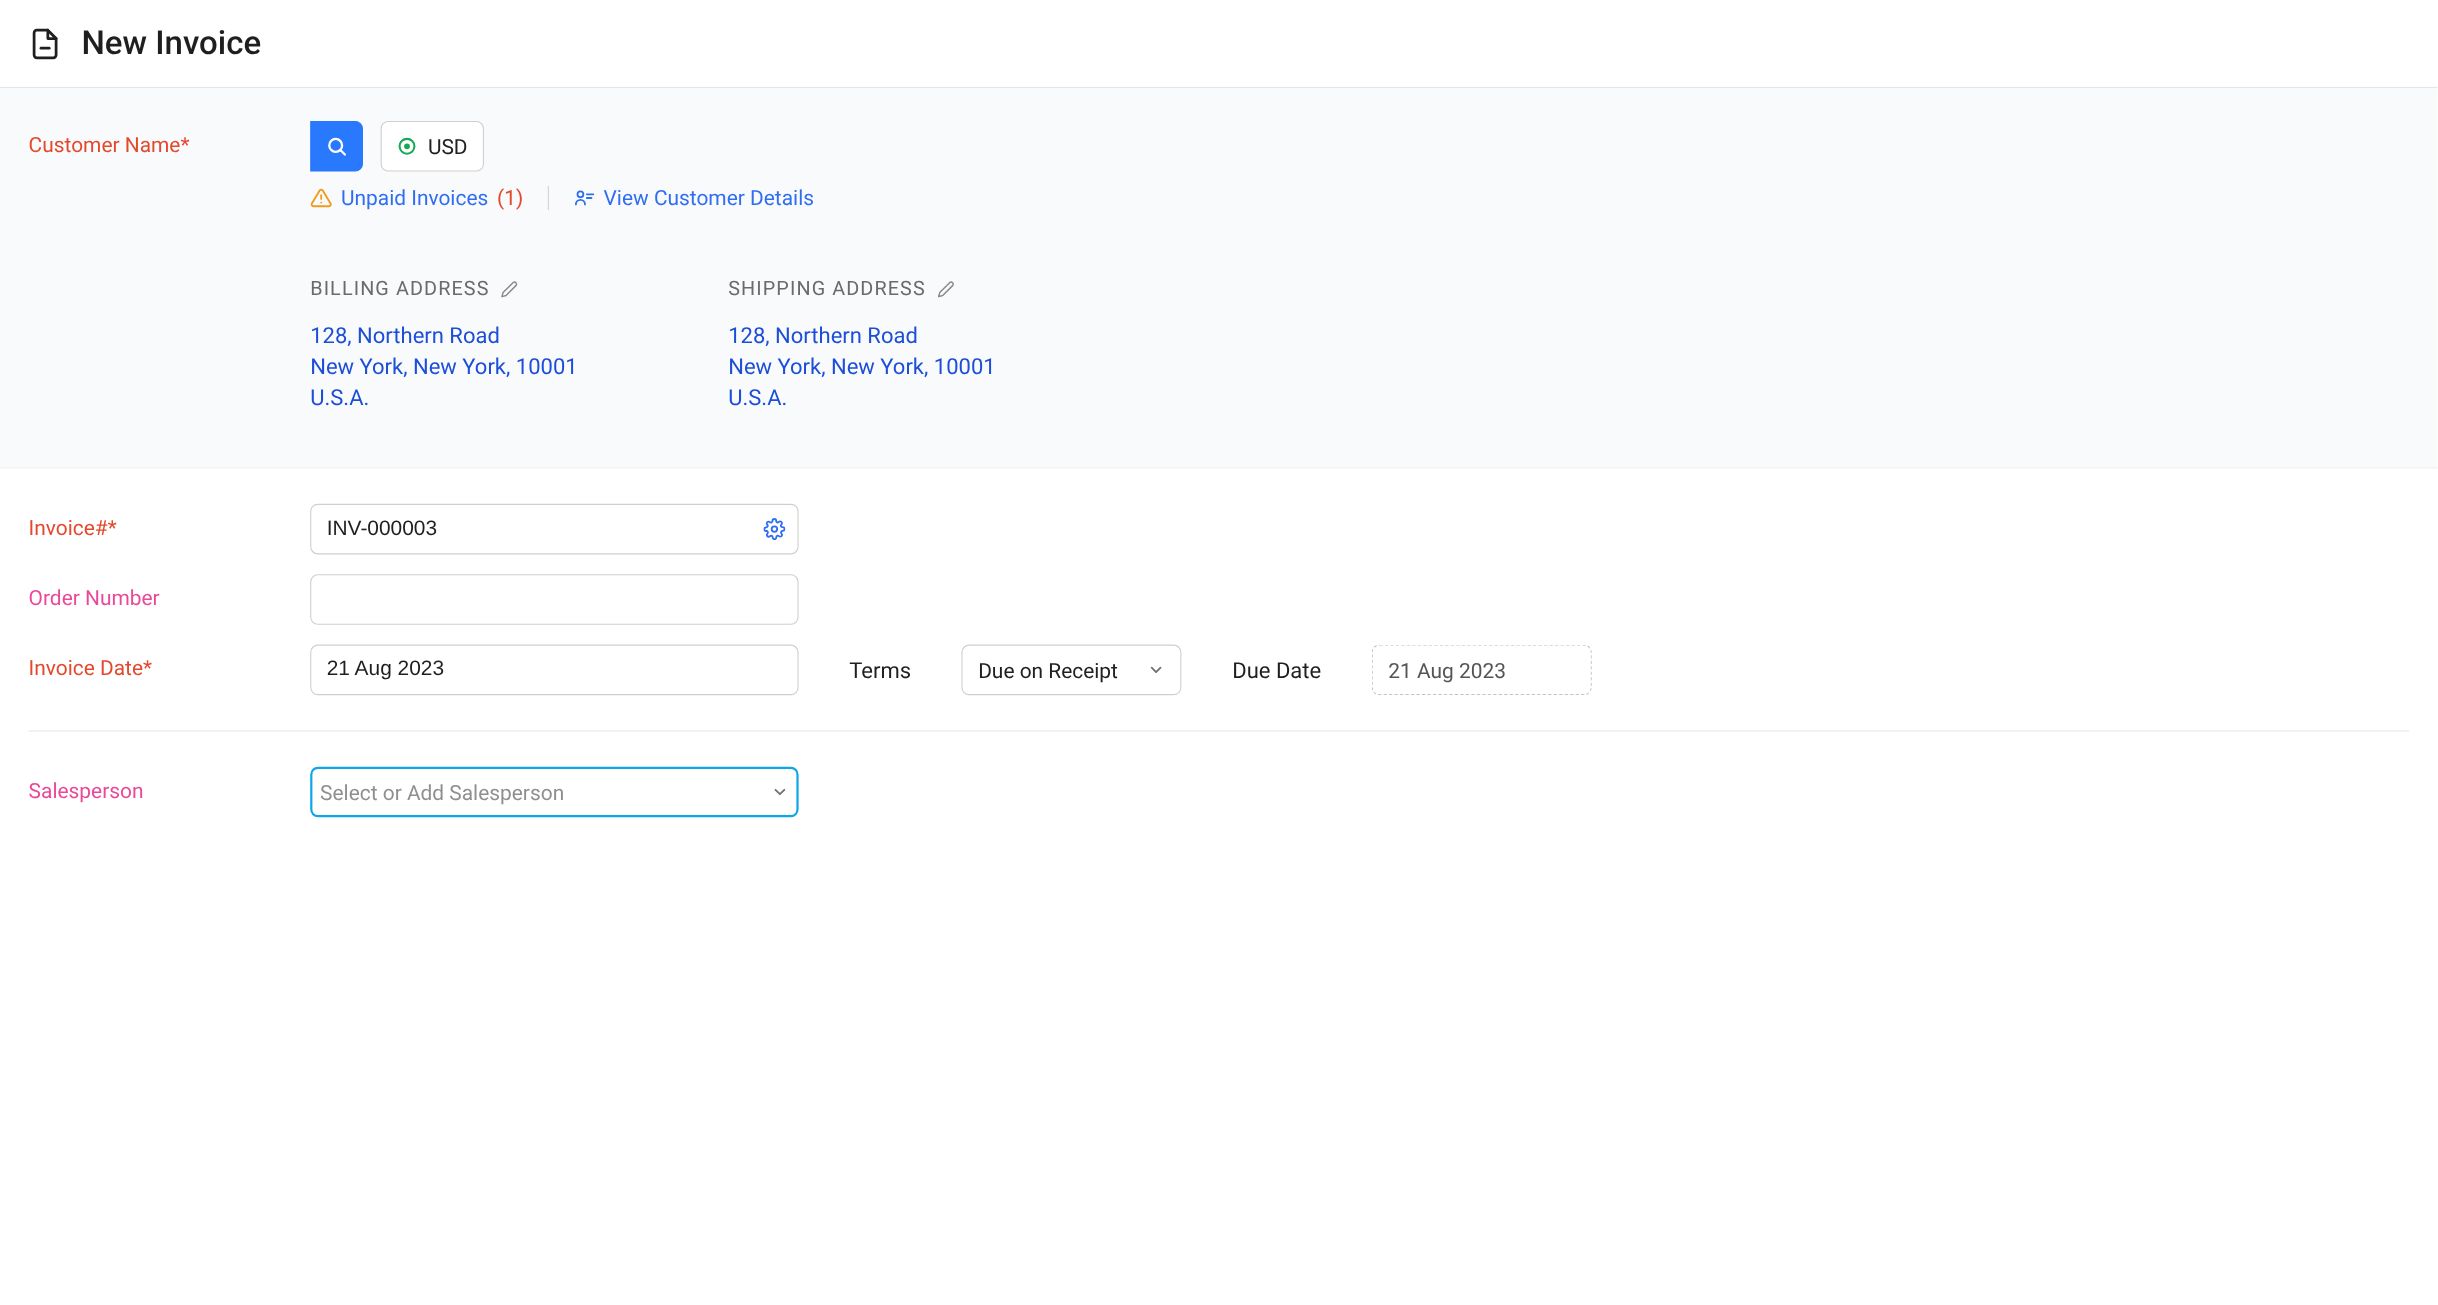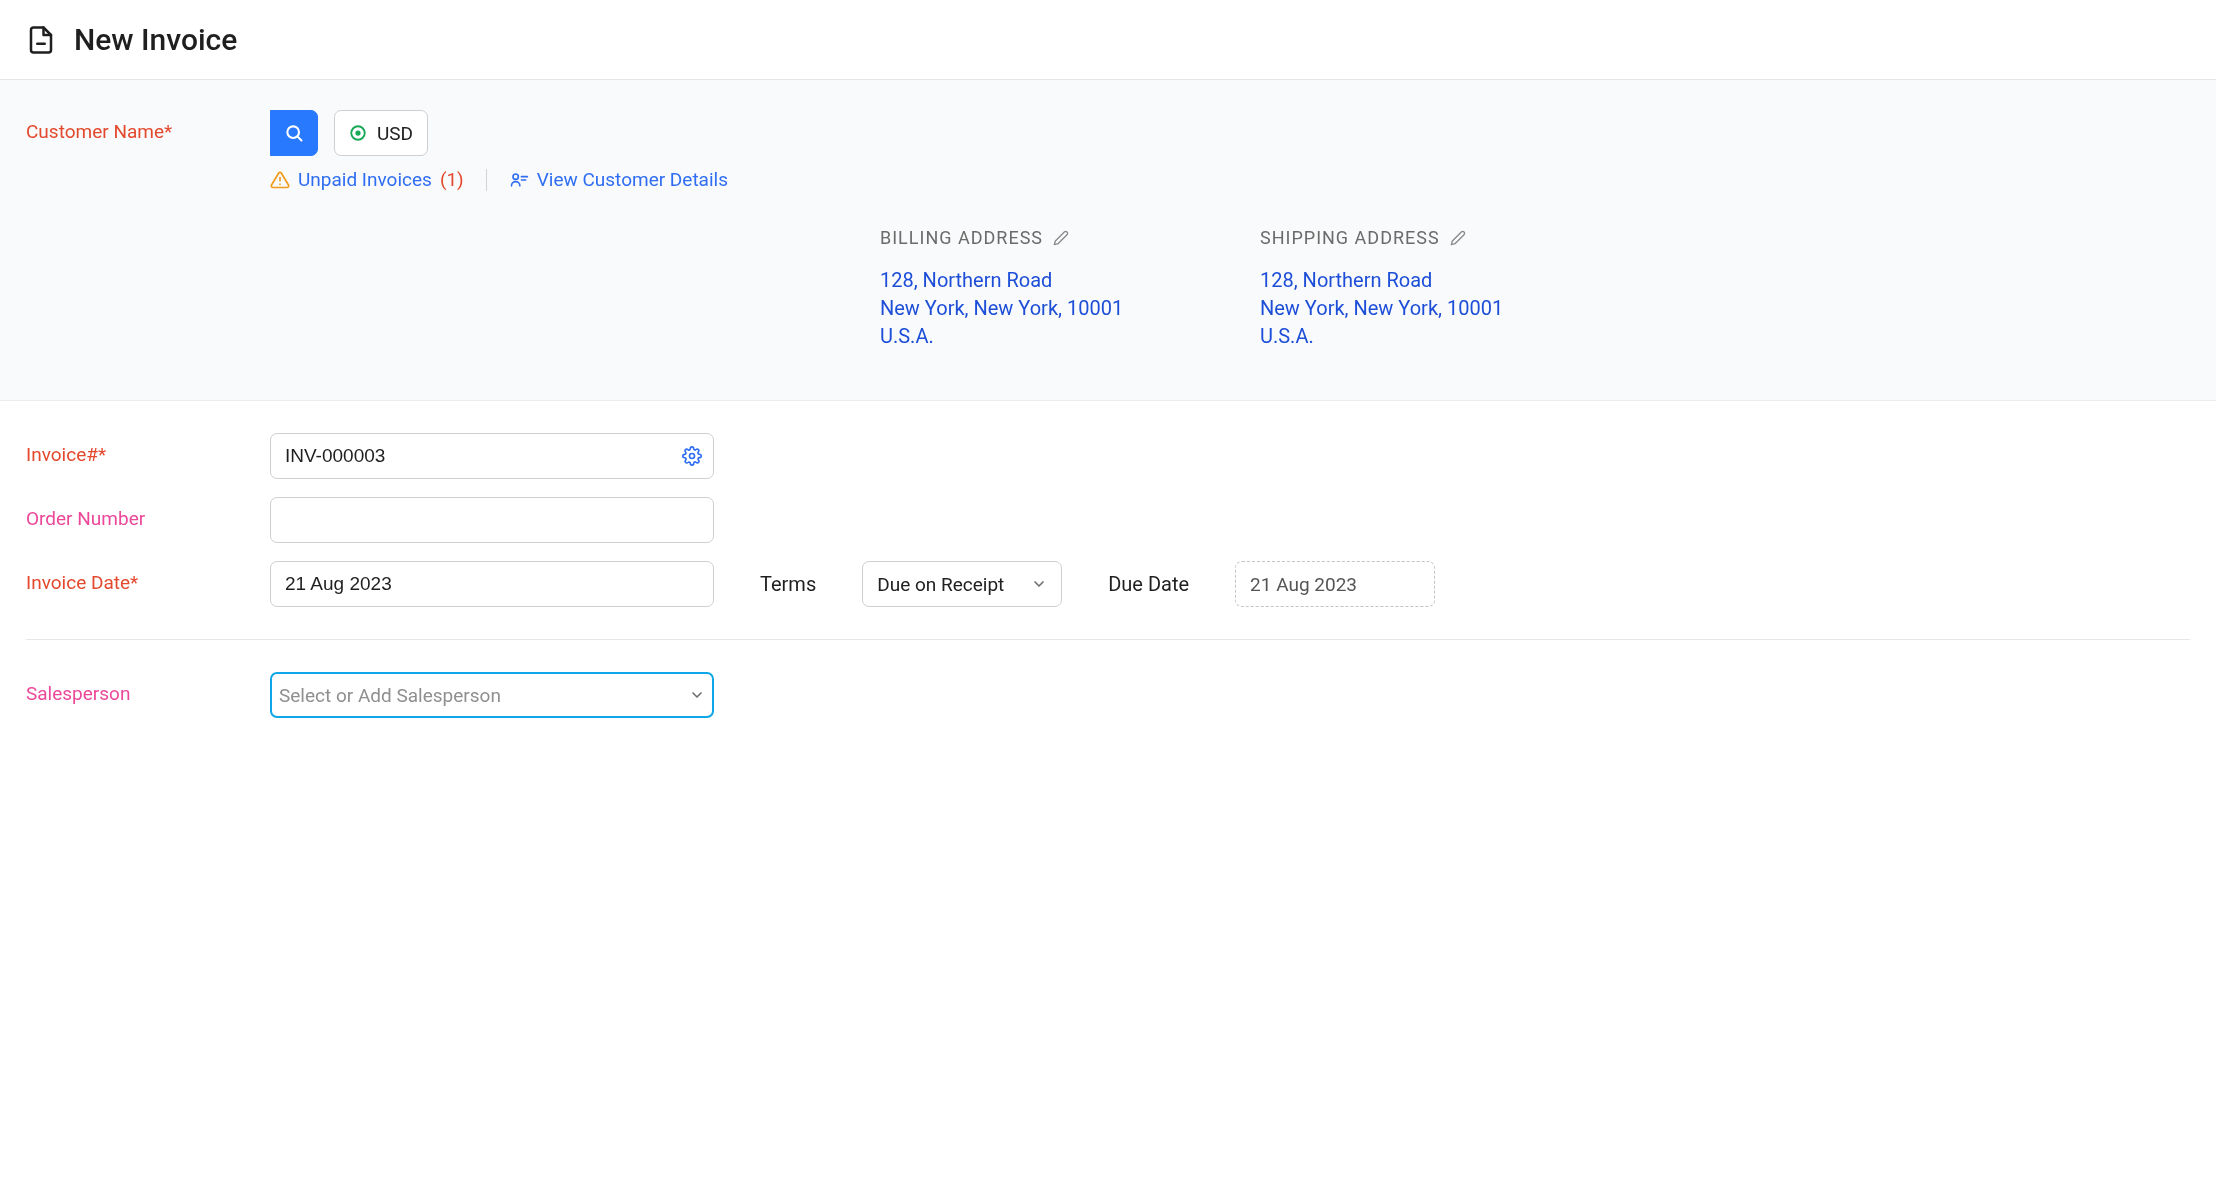--- a/index.html
+++ b/index.html
@@ -31,20 +31,21 @@
       border-bottom: 1px solid #ececec;
     }
     .section-white {
       background: #fff;
       padding: 32px 26px 0 26px;
     }
 
     .row {
       display: flex;
       align-items: flex-start;
+      gap: 12px;
     }
     .label-col {
       width: 244px;
       flex-shrink: 0;
       padding-top: 10px;
       font-size: 19px;
     }
     .label-required { color: #e3492d; }
     .label-normal   { color: #ec4899; }
 
@@ -92,21 +93,21 @@
     .customer-links {
       display: flex; align-items: center; gap: 18px;
       margin-top: 12px;
       font-size: 19px;
     }
     .link { color: #2f6ef2; cursor: pointer; display: inline-flex; align-items: center; gap: 8px; }
     .link .count { color: #e3492d; }
     .vsep { width: 1px; height: 22px; background: #d3d3d3; margin: 0 4px; }
 
     
-    .addresses { display: flex; gap: 60px; margin-top: 36px; justify-content: center; }
+    .addresses { display: flex; gap: 60px; margin-top: 61px; }
     .addr-block { min-width: 320px; }
     .addr-head  {
       display: flex; align-items: center; gap: 10px;
       color: #6b6b6b; letter-spacing: 1px; font-size: 18px; text-transform: uppercase;
       margin-bottom: 18px;
     }
     .addr-line  { color: #1d4ed8; font-size: 20px; line-height: 28px; }
 
     
     .text-input {

